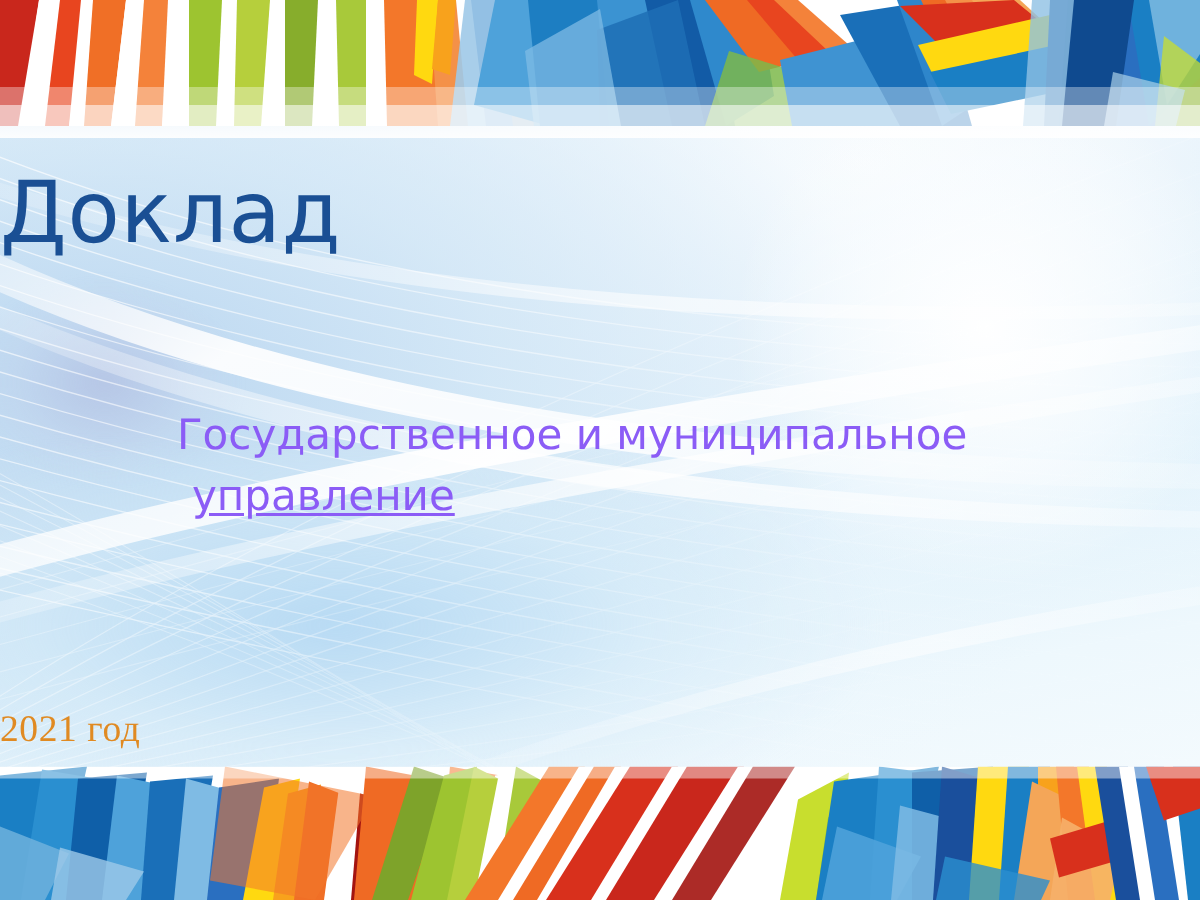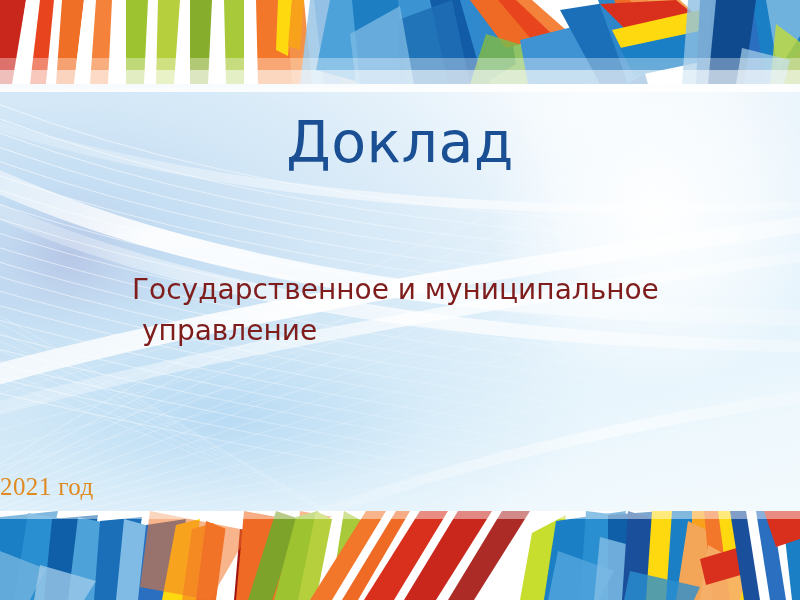--- a/index.html
+++ b/index.html
@@ -112,43 +112,44 @@
     background: linear-gradient(180deg, rgba(255,255,255,0.0) 0%, rgba(255,255,255,0.55) 38%, rgba(255,255,255,0.92) 100%);
     pointer-events: none;
   }
 
   
   .title {
     position: absolute;
     left: 0;
     top: 113px;
     width: 800px;
-    text-align: center;
+    text-align: left;
     font-size: 57px;
     line-height: 1.05;
     font-weight: 400;
     letter-spacing: 0.5px;
     color: #1a4f94;
     white-space: nowrap;
   }
 
   .subtitle {
     position: absolute;
-    left: 132px;
+    left: 118px;
     top: 270px;
     width: 600px;
     font-size: 28px;
     line-height: 1.45;
     font-weight: 400;
-    color: #7f1d1d;
+    color: #8b5cf6;
     text-align: left;
   }
   .subtitle .line2 {
     display: block;
     padding-left: 10px;
+    text-decoration: underline;
   }
 
   .year {
     position: absolute;
     left: 0;
     top: 473px;
     width: 800px;
     text-align: left;
     font-size: 25px;
     font-weight: 400;

